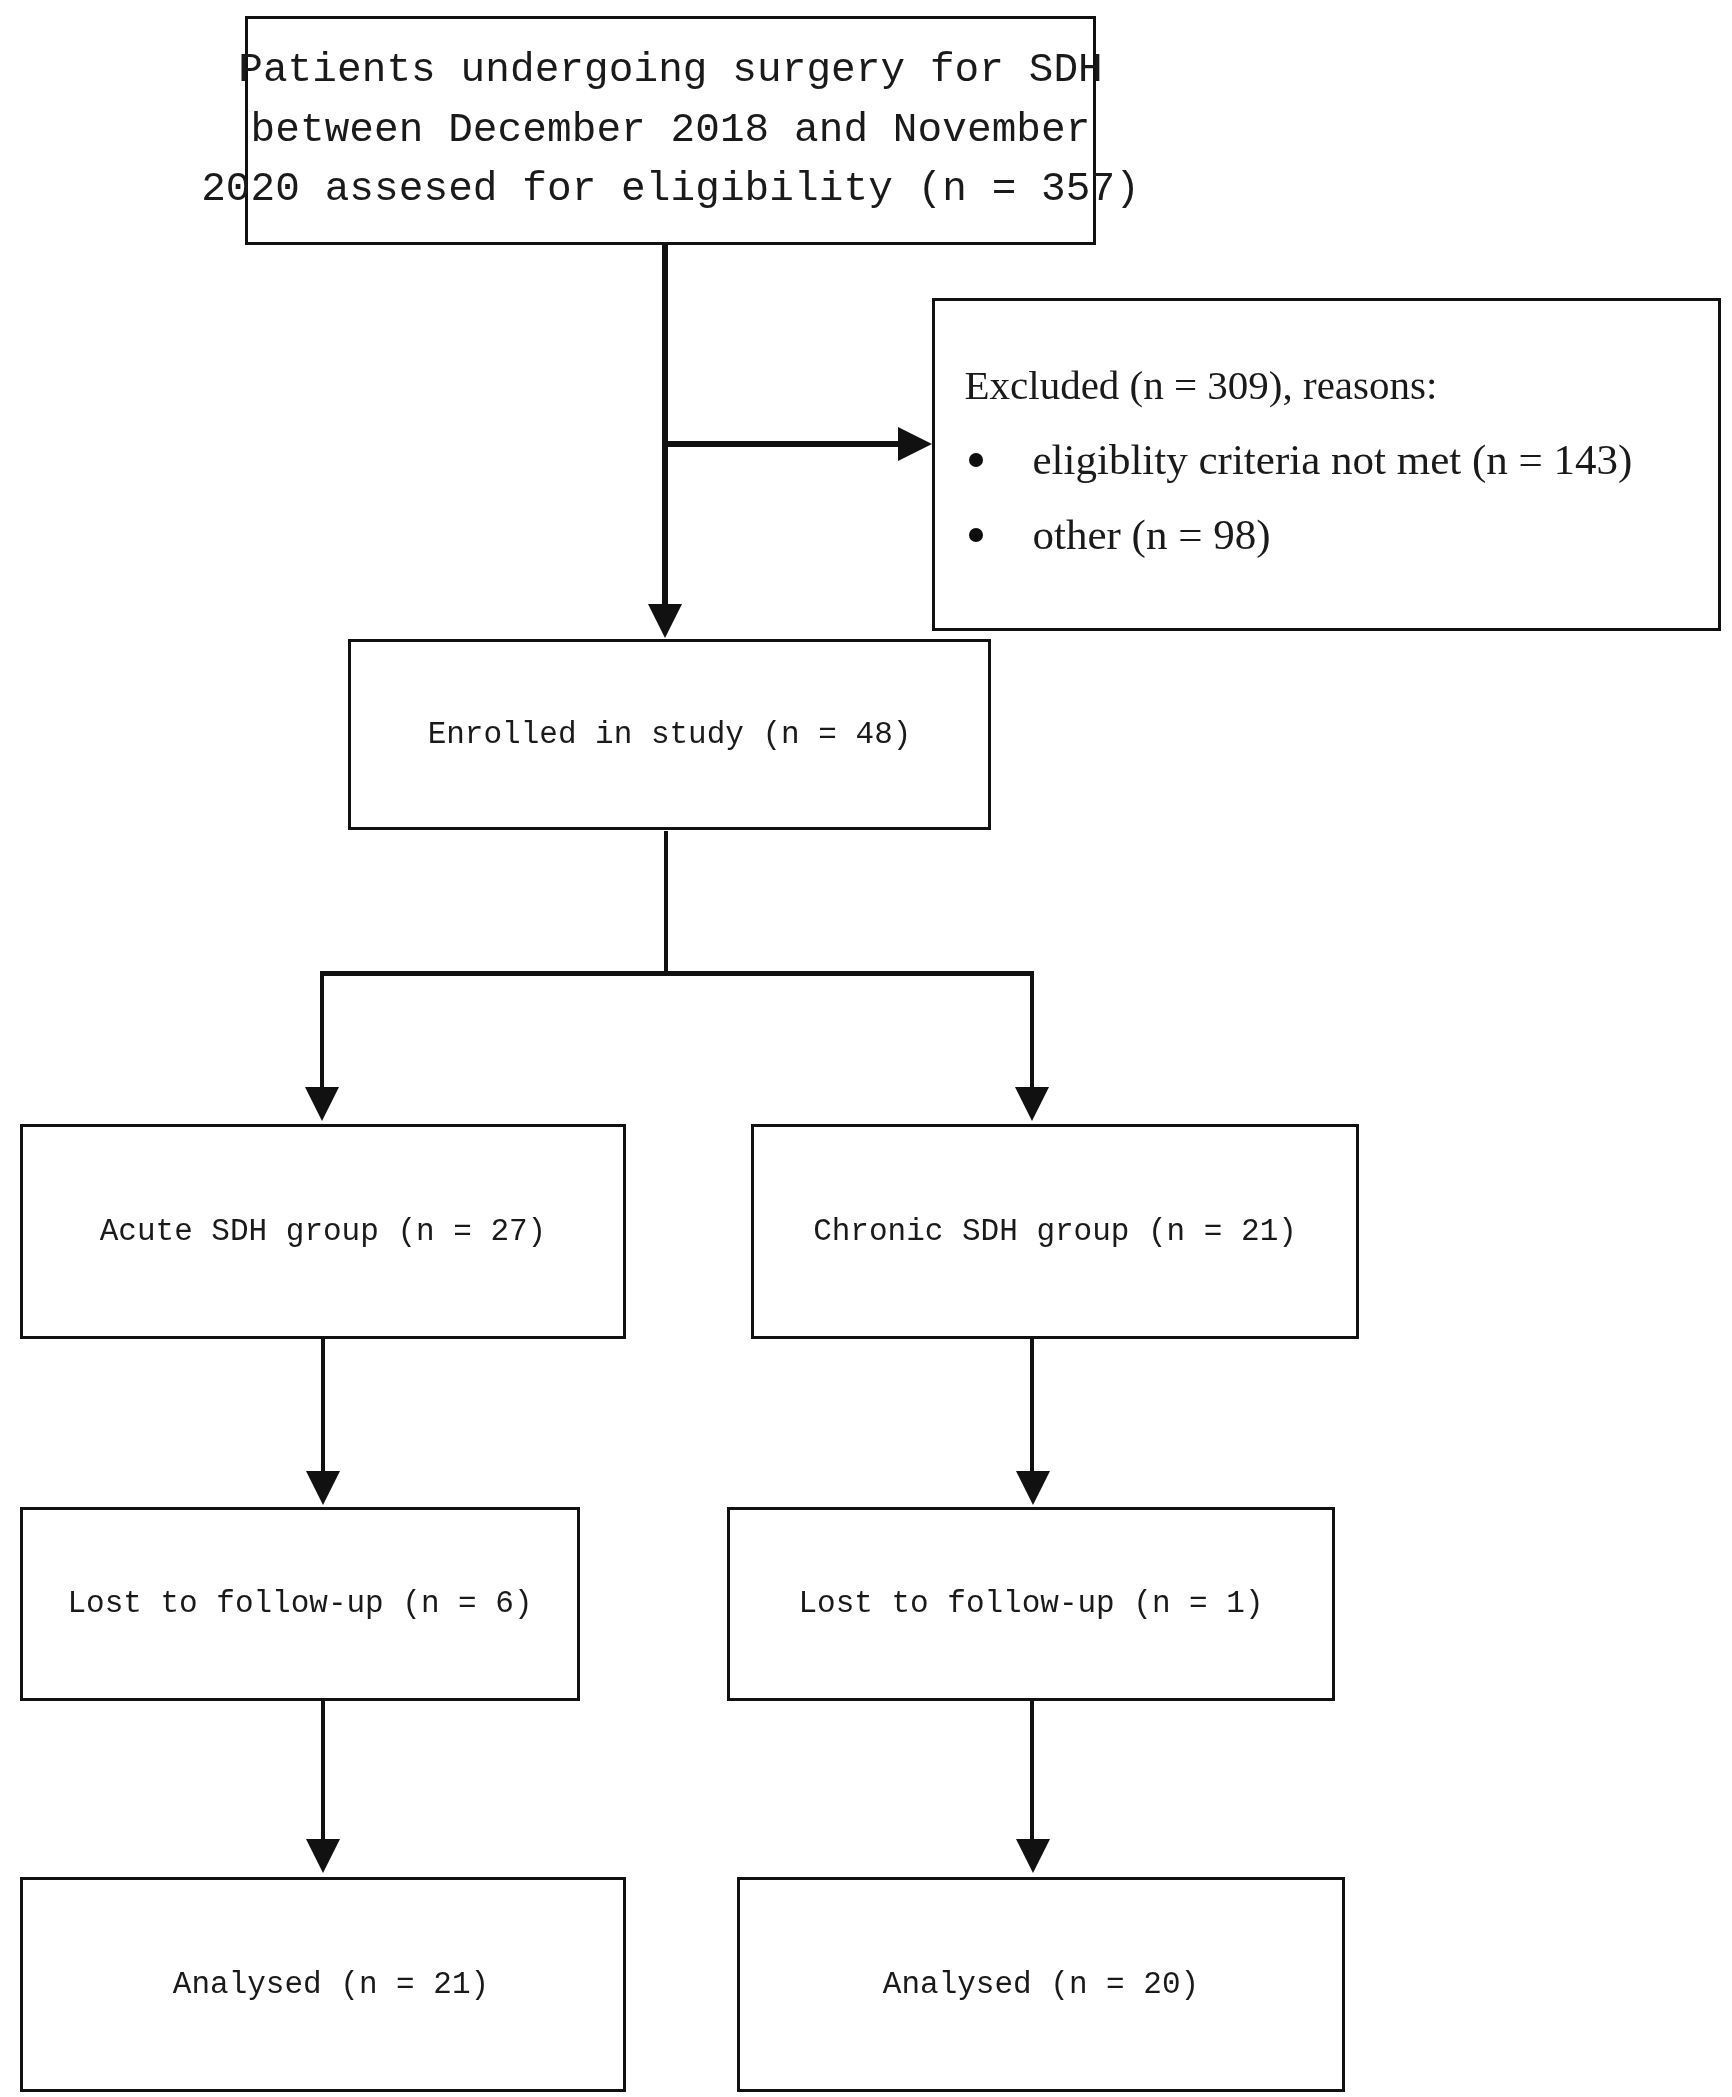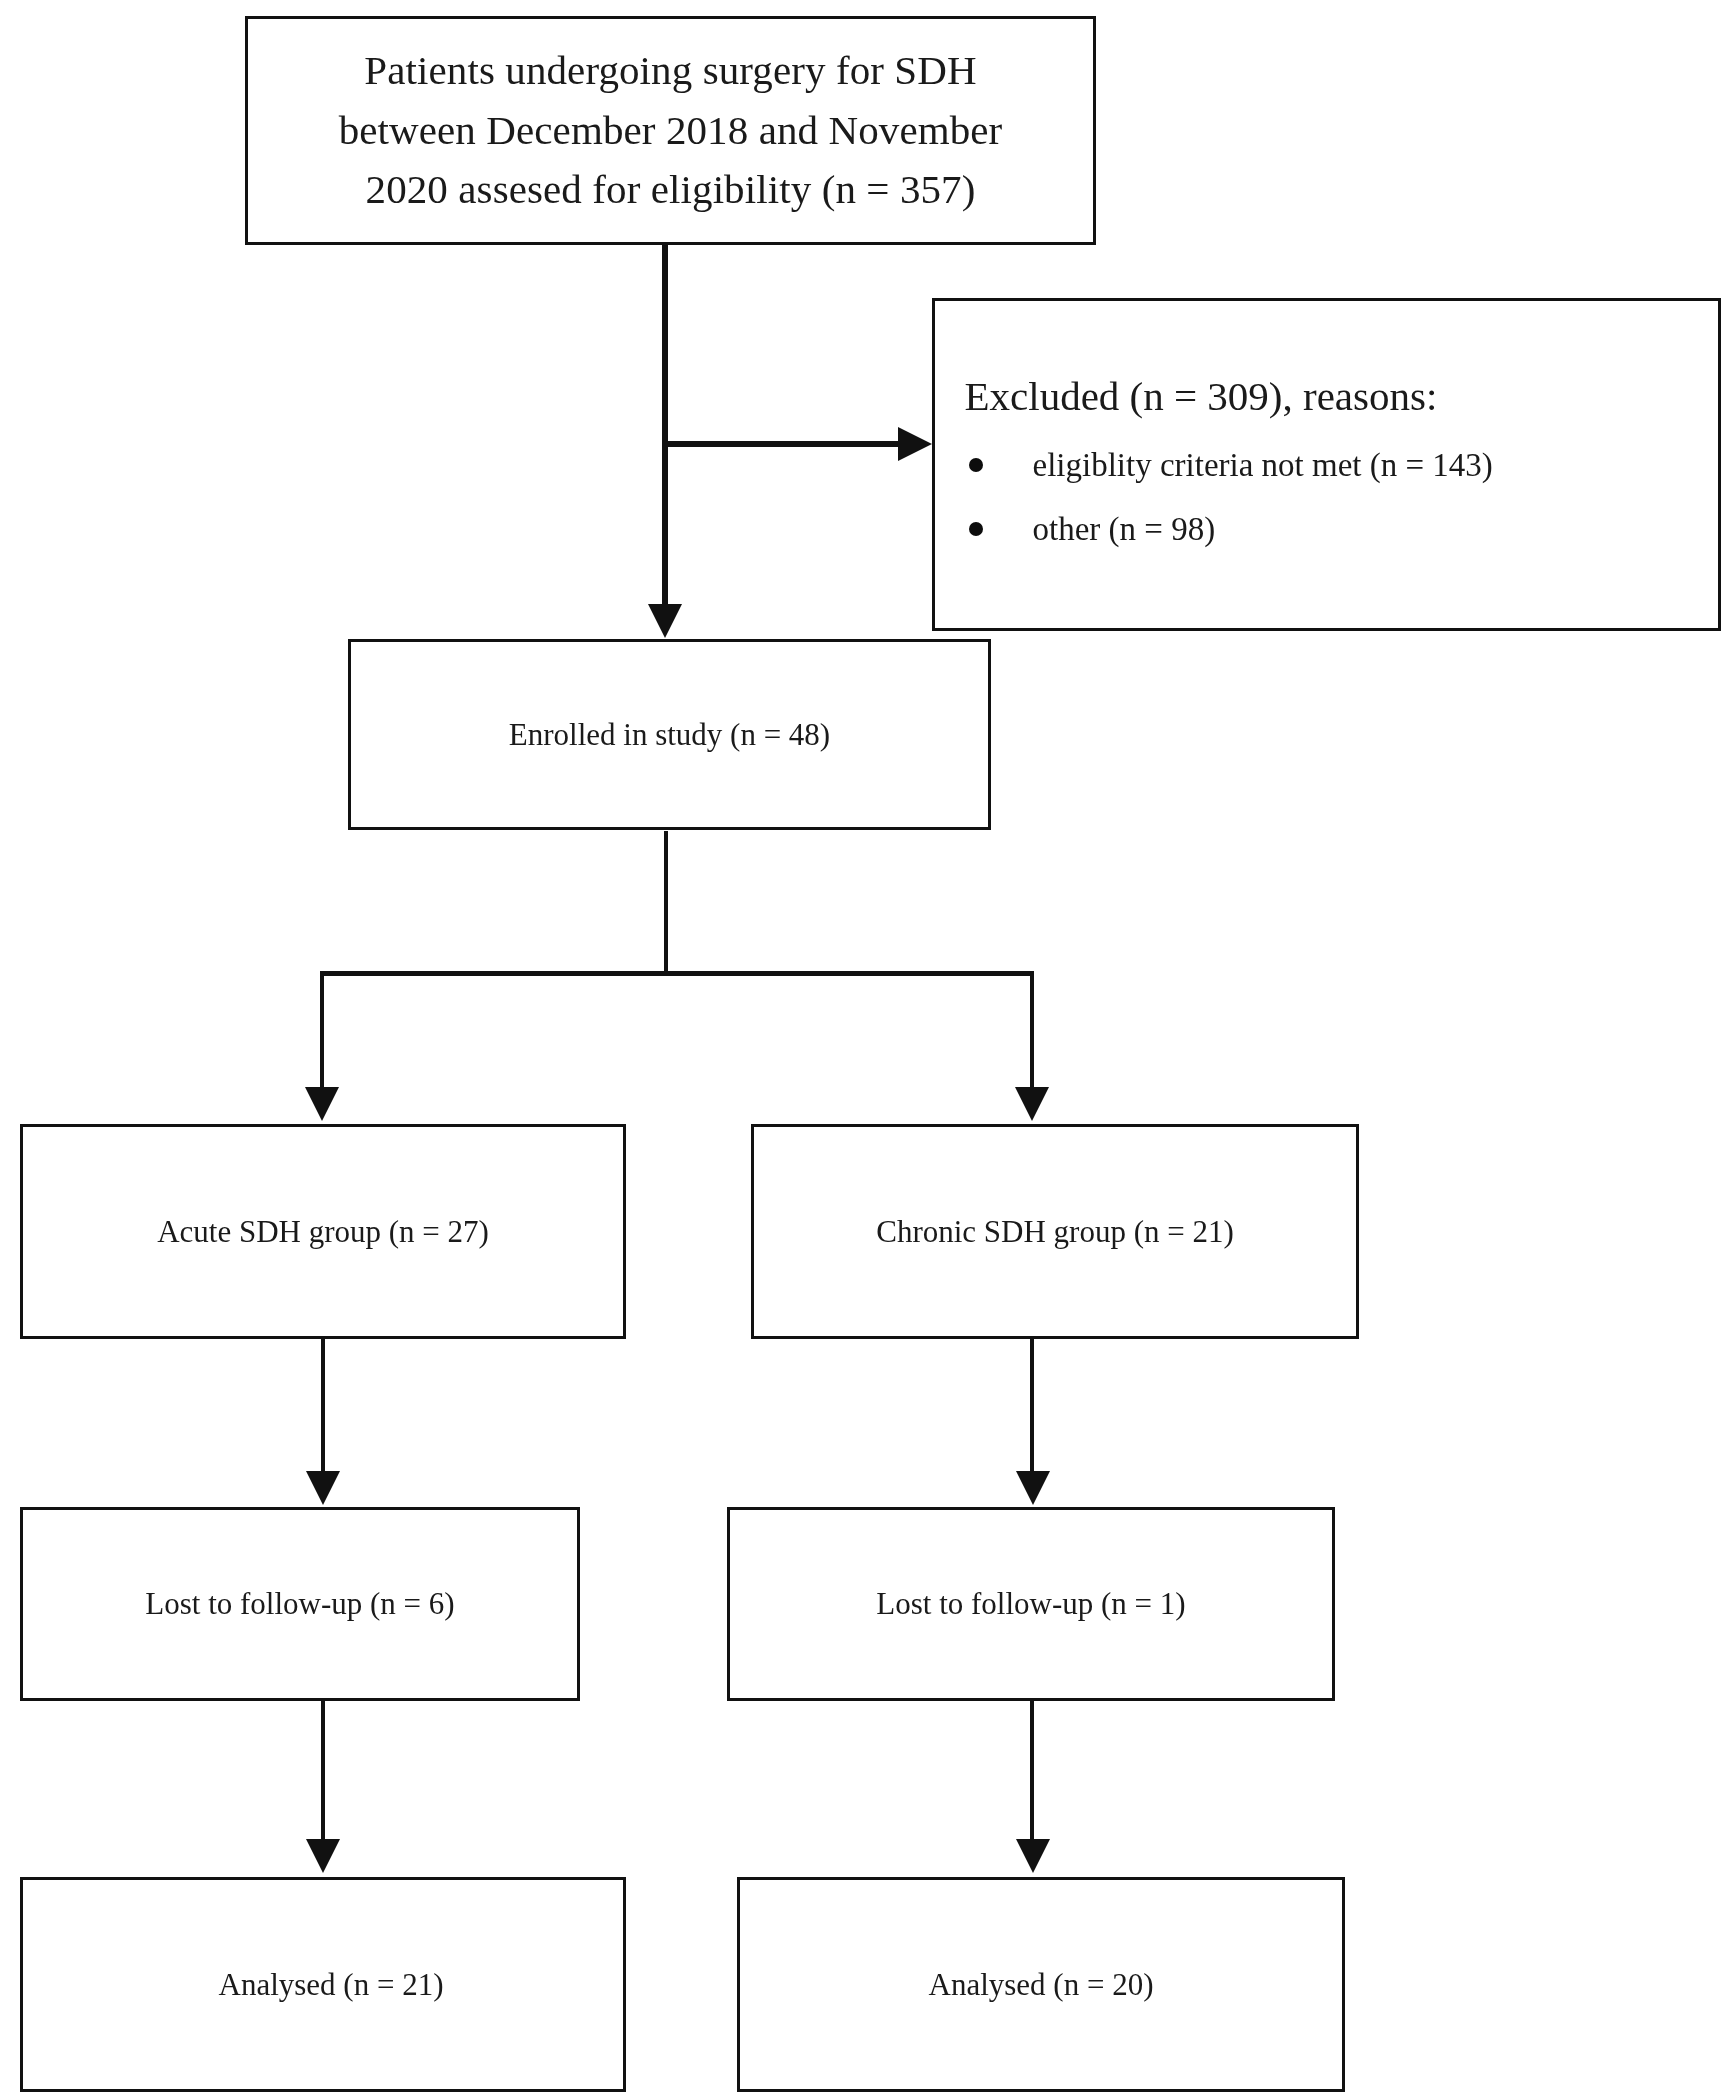--- a/index.html
+++ b/index.html
@@ -22,20 +22,21 @@
     box-sizing: border-box;
     border: 3.7px solid #111111;
     background: #ffffff;
     display: flex;
     flex-direction: column;
     justify-content: center;
   }
   .box-centered {
     align-items: center;
     text-align: right;
+    font-family: Liberation Mono, monospace;
   }
   .line-text {
     font-size: 41px;
     line-height: 1.46;
     letter-spacing: 0.1px;
     white-space: nowrap;
   }
   .single-text {
     font-size: 31px;
     line-height: 1.2;
@@ -55,21 +56,21 @@
     line-height: 1.1;
     margin-bottom: 28px;
     white-space: nowrap;
   }
   .excl-list {
     list-style: none;
     margin: 0;
     padding: 0;
   }
   .excl-item {
-    font-size: 33px;
+    font-size: 43px;
     line-height: 1.1;
     margin-bottom: 28px;
     position: relative;
     padding-left: 68px;
     white-space: nowrap;
   }
   .excl-item:last-child { margin-bottom: 12px; }
   .excl-bullet {
     position: absolute;
     left: 4.4px;

